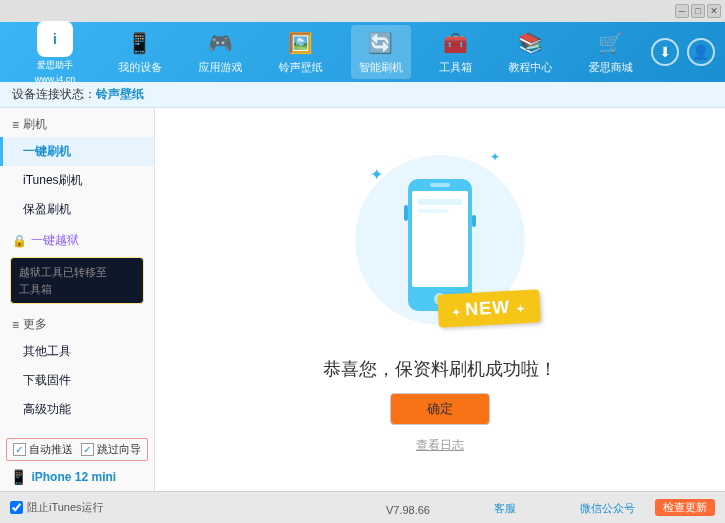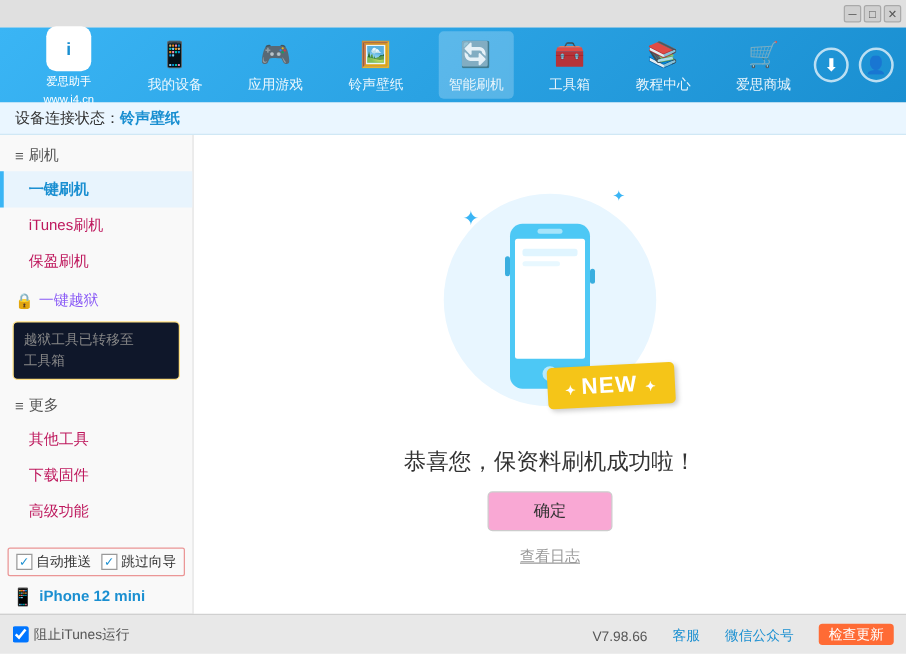--- a/index.html
+++ b/index.html
@@ -96,21 +96,21 @@
     .sidebar-section-header {
       display: flex;
       align-items: center;
       padding: 8px 12px 4px 12px;
       color: #555;
       font-size: 12px;
       gap: 4px;
     }
     .sidebar-item {
       padding: 6px 16px 6px 20px;
-      color: #be185d;
+      color: #0f172a;
       cursor: pointer;
       font-size: 12px;
       border-left: 3px solid transparent;
     }
     .sidebar-item.active {
       background: #e8f4fd;
       border-left: 3px solid #3ab5f5;
       color: #1a8fd1;
       font-weight: bold;
     }
@@ -210,21 +210,21 @@
 
     .success-title {
       font-size: 18px;
       color: #333;
       font-weight: 500;
     }
 
     .confirm-btn {
       width: 100px;
       height: 32px;
-      background: #f9a8d4;
+      background: #f97316;
       border: 1px solid #ccc;
       border-radius: 4px;
       cursor: pointer;
       font-size: 13px;
       color: #333;
     }
 
     .guide-link {
       color: #999;
       font-size: 12px;
@@ -245,21 +245,21 @@
       gap: 8px;
     }
     .status-bar-left { display: flex; align-items: center; gap: 4px; }
     .status-bar-right {
       margin-left: auto;
       display: flex;
       align-items: flex-end;
       gap: 20px;
       color: #555;
     }
-    .status-link { color: #1a8fd1; cursor: pointer; }
+    .status-link { color: #1a8fd1; cursor: pointer; margin-left: 44px; }
     .update-btn {
       background: #ff6b35;
       color: white;
       border: none;
       padding: 1px 8px;
       border-radius: 3px;
       font-size: 11px;
       cursor: pointer;
     }
     .cb-label {

